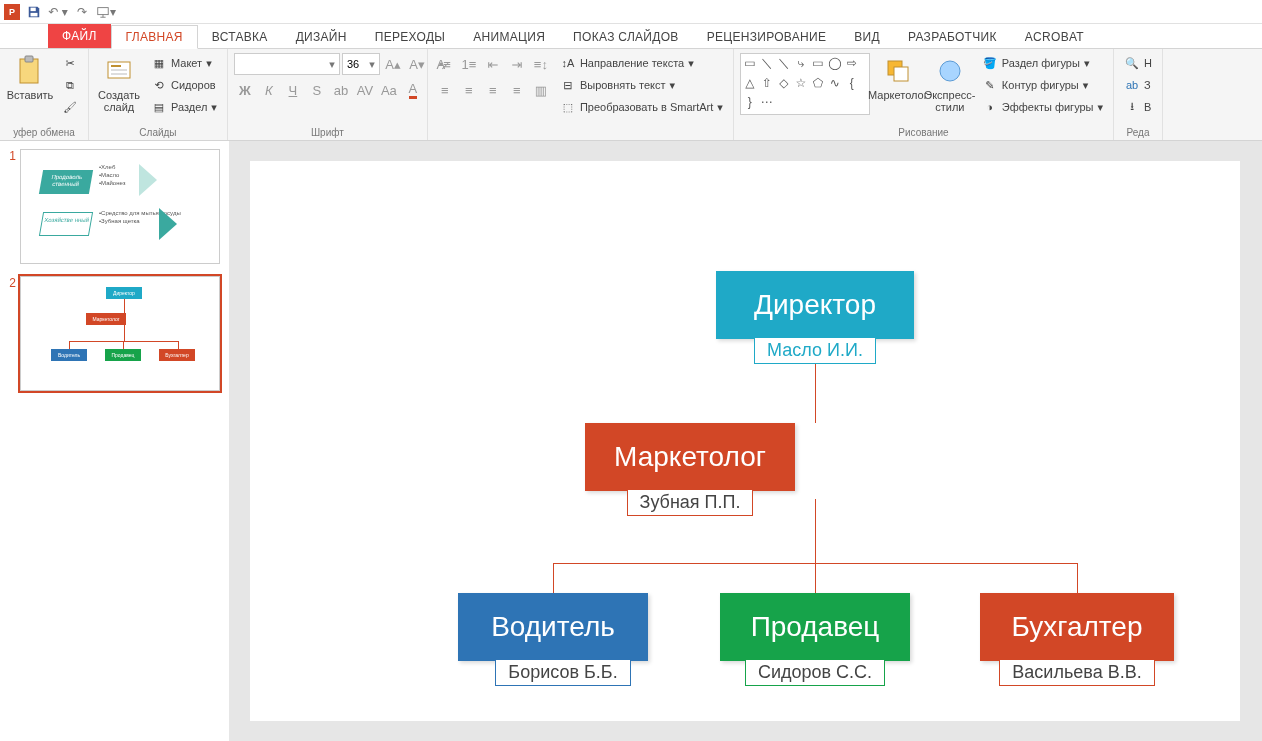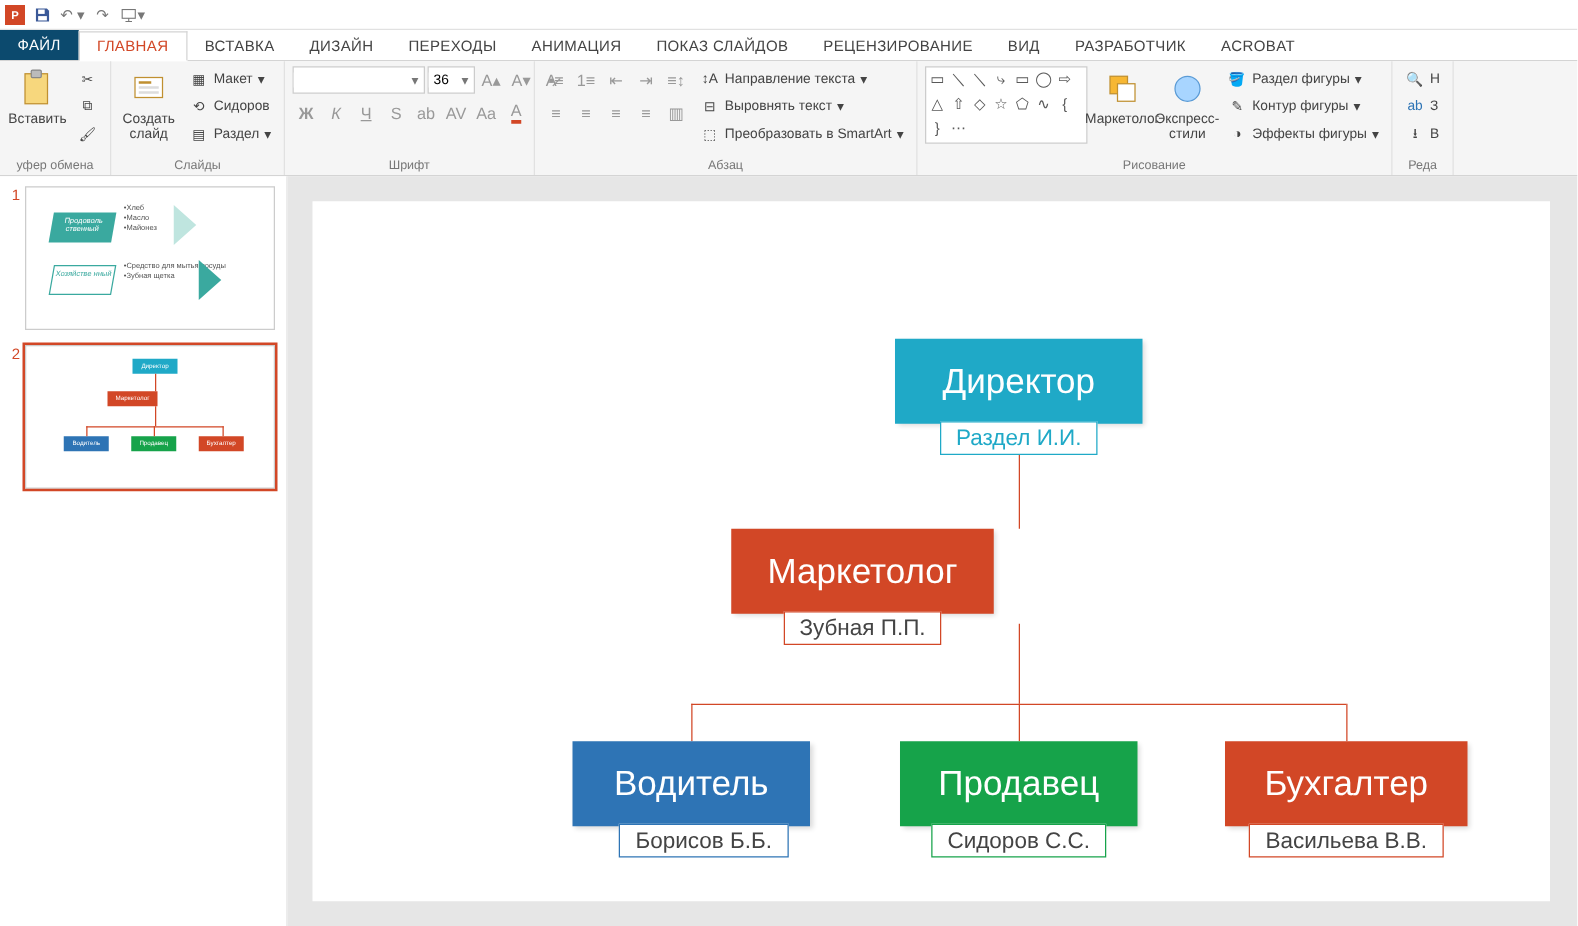--- a/index.html
+++ b/index.html
@@ -6,21 +6,21 @@
 body { background: #fff; width: 1262px; height: 741px; overflow: hidden; font-size: 12px; color: #444; }
 
 
 .titlebar { height: 24px; background: #fff; display: flex; align-items: center; padding: 0 4px; gap: 4px; border-bottom: 1px solid #e1e1e1; }
 .titlebar .pp-icon { width: 16px; height: 16px; background: #d24726; display: flex; align-items: center; justify-content: center; color: #fff; font-size: 9px; font-weight: bold; }
 .titlebar .qat-btn { width: 20px; height: 20px; display: flex; align-items: center; justify-content: center; cursor: pointer; color: #777; }
 
 
 .ribbon-tabs { height: 25px; background: #fff; display: flex; align-items: flex-end; border-bottom: 1px solid #d4d4d4; }
 .ribbon-tab { padding: 4px 14px; font-size: 12px; cursor: pointer; color: #444; text-transform: uppercase; letter-spacing: 0.3px; }
-.ribbon-tab.file { background: #0c4a6e; color: #fff; padding: 5px 14px; }
+.ribbon-tab.file { background: #ef4444; color: #fff; padding: 5px 14px; margin-left: 48px; }
 .ribbon-tab.active { background: #fff; border: 1px solid #d4d4d4; border-bottom: 1px solid #fff; margin-bottom: -1px; color: #d24726; }
 
 
 .ribbon { height: 92px; background: #f5f5f5; border-bottom: 1px solid #d4d4d4; display: flex; }
 .ribbon-group { border-right: 1px solid #e1e1e1; padding: 2px 6px 0 6px; display: flex; flex-direction: column; justify-content: space-between; }
 .ribbon-group-label { text-align: center; font-size: 10px; color: #777; padding-bottom: 2px; }
 .ribbon-group-body { display: flex; align-items: flex-start; gap: 4px; flex: 1; padding-top: 2px; }
 .big-btn { display: flex; flex-direction: column; align-items: center; justify-content: flex-start; width: 48px; height: 66px; cursor: pointer; padding-top: 2px; }
 .big-btn .icon { width: 32px; height: 32px; display: flex; align-items: center; justify-content: center; }
 .big-btn .lbl { font-size: 11px; text-align: center; line-height: 1.1; margin-top: 2px; }
@@ -205,21 +205,20 @@
           <div class="fb">≡</div>
           <div class="fb">▥</div>
         </div>
       </div>
       <div class="small-stack">
         <div class="small-btn"><span class="si">↕A</span><span>Направление текста</span> ▾</div>
         <div class="small-btn"><span class="si">⊟</span><span>Выровнять текст</span> ▾</div>
         <div class="small-btn"><span class="si">⬚</span><span>Преобразовать в SmartArt</span> ▾</div>
       </div>
     </div>
-    <div class="ribbon-group-label">Абзац</div>
   </div>
 
   <div class="ribbon-group">
     <div class="ribbon-group-body">
       <div class="shapes-gallery">
         <div class="shape-cell">▭</div>
         <div class="shape-cell">＼</div>
         <div class="shape-cell">＼</div>
         <div class="shape-cell">⤷</div>
         <div class="shape-cell">▭</div>
@@ -321,21 +320,21 @@
 
       <div class="conn v" style="left:565px;top:192px;height:70px"></div>
       <div class="conn v" style="left:565px;top:338px;height:64px"></div>
       <div class="conn h" style="left:303px;top:402px;width:524px"></div>
       <div class="conn v" style="left:303px;top:402px;height:30px"></div>
       <div class="conn v" style="left:565px;top:402px;height:30px"></div>
       <div class="conn v" style="left:827px;top:402px;height:30px"></div>
 
       <div class="node director" style="left:466px;top:110px;width:198px">
         <div class="box">Директор</div>
-        <div class="caption">Раздел И.И.</div>
+        <div class="caption">Масло И.И.</div>
       </div>
 
       <div class="node marketer" style="left:335px;top:262px;width:210px">
         <div class="box">Маркетолог</div>
         <div class="caption">Зубная П.П.</div>
       </div>
 
       <div class="node driver" style="left:208px;top:432px;width:190px">
         <div class="box">Водитель</div>
         <div class="caption">Борисов Б.Б.</div>

